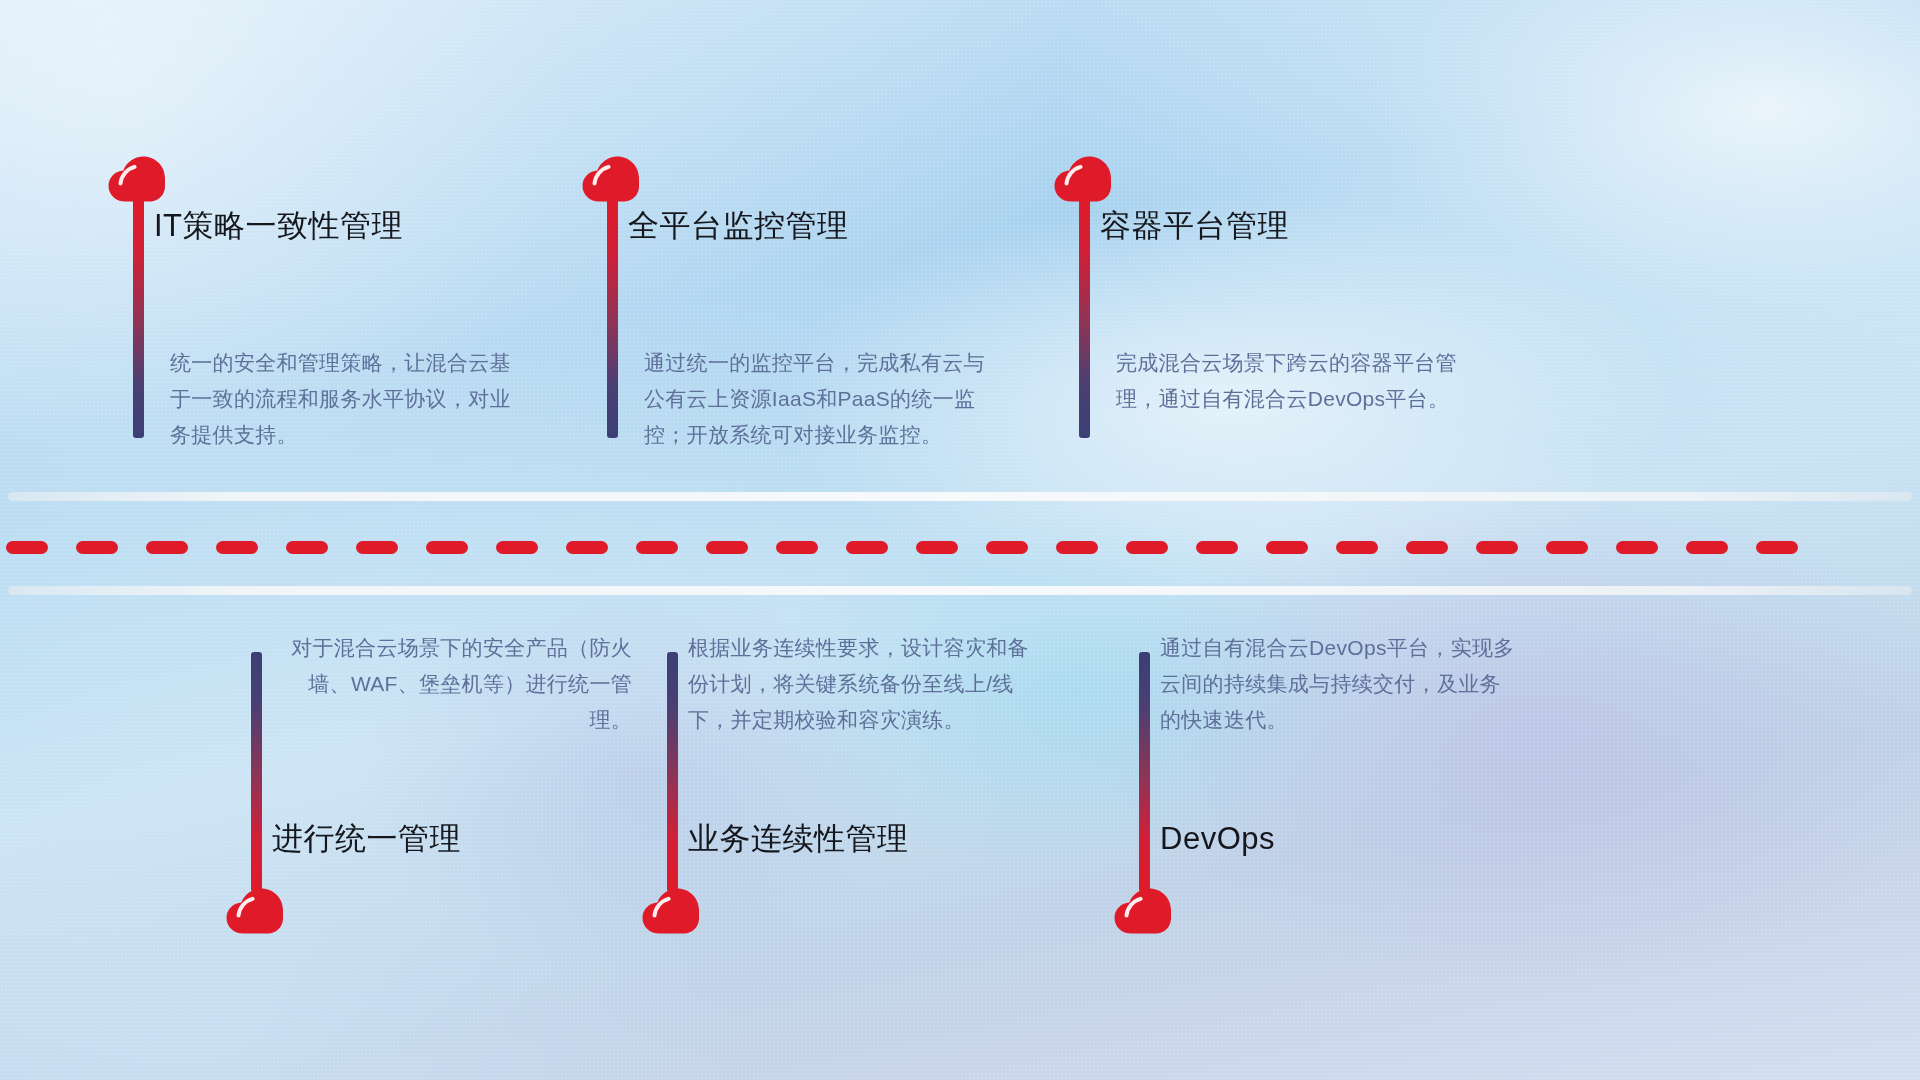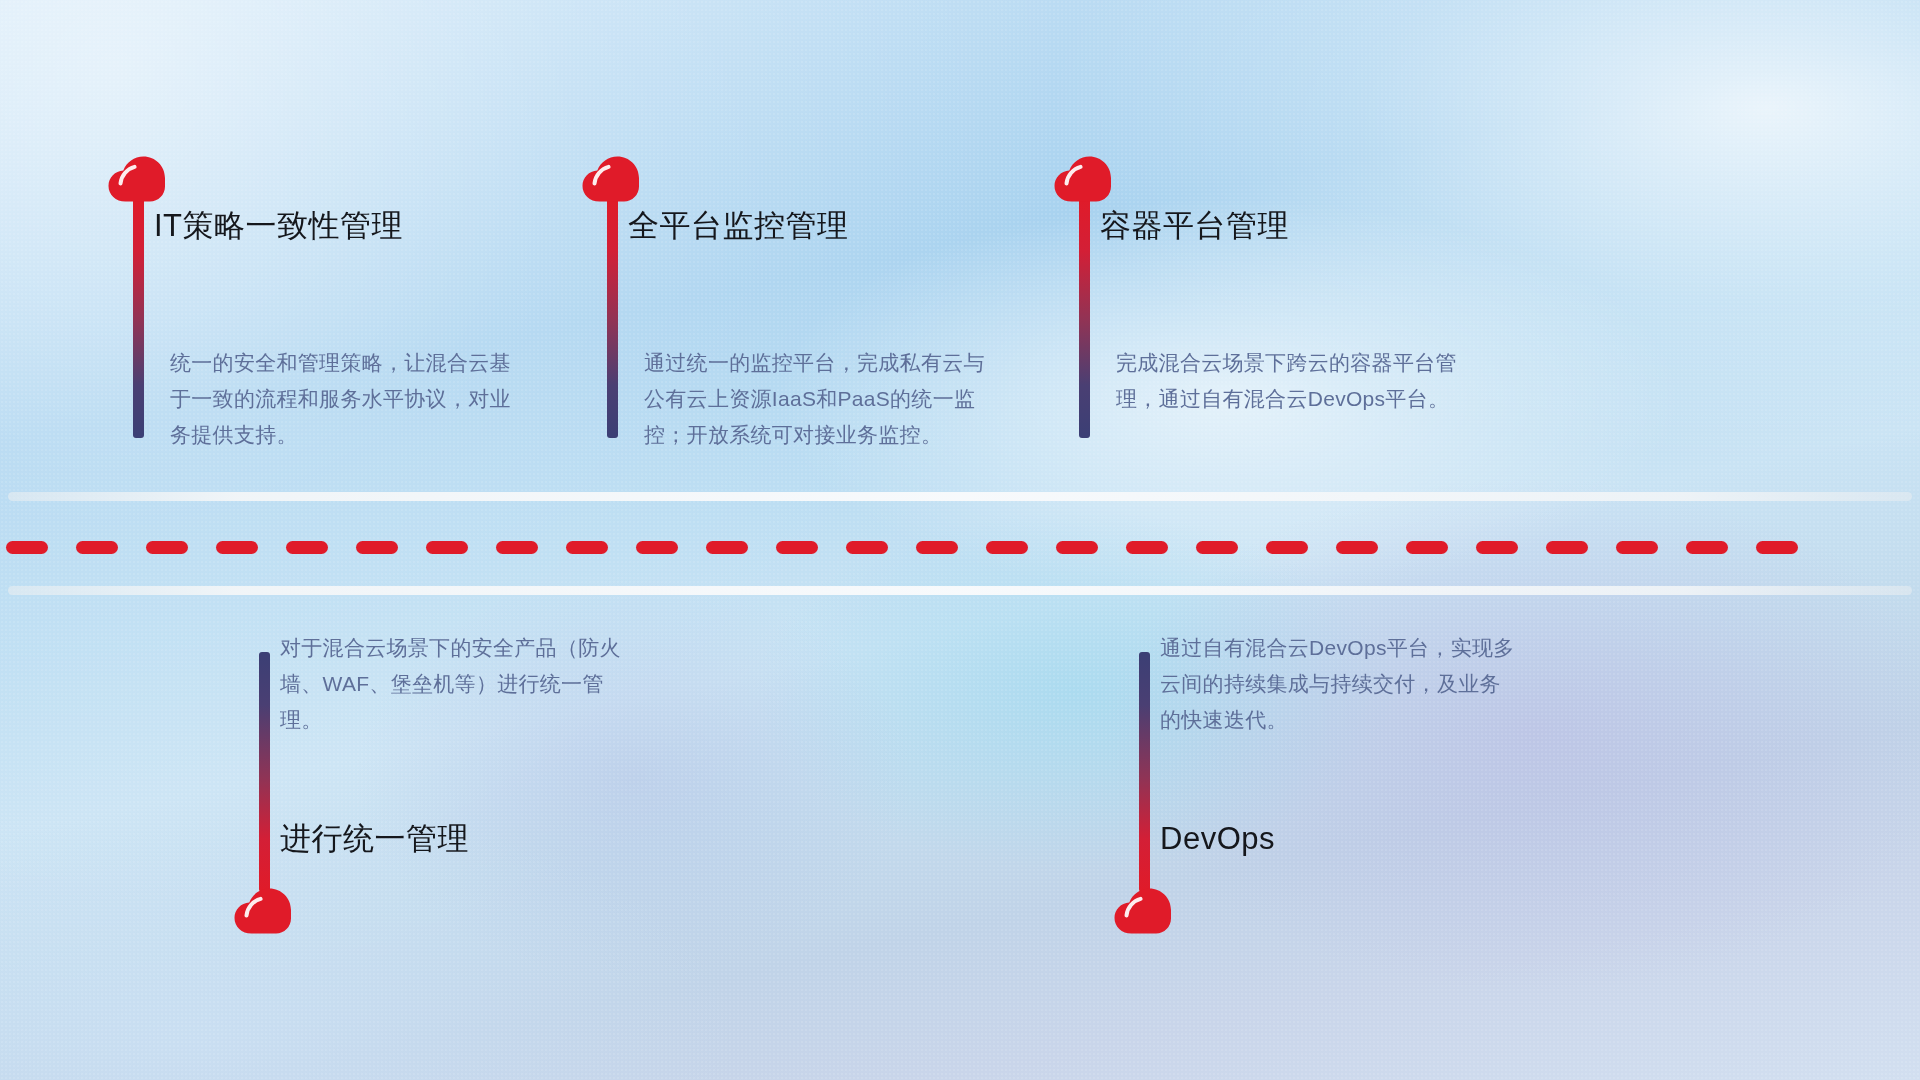--- a/index.html
+++ b/index.html
@@ -259,32 +259,43 @@
         <div class="dash" style="background: rgb(224, 27, 41);"></div>
         <div class="dash" style="background: rgb(224, 27, 41);"></div>
         <div class="dash" style="background: rgb(224, 27, 41);"></div>
         <div class="dash" style="background: rgb(224, 27, 41);"></div>
         <div class="dash" style="background: rgb(224, 27, 41);"></div>
         <div class="dash" style="background: rgb(224, 27, 41);"></div>
       </div>
     <div class="divider-rail bottom"></div>
   </div>
 
-  <div class="card bottom" style="left:208px; top:630px; height:305px;">
+  <div class="card bottom" style="left:200px; top:630px; height:305px;text-align:right;">
     <div class="pin">
       <div class="stem up"></div>
       <svg class="cloud-icon" viewBox="0 0 62 48">
         <path d="M18.5 46.5 C8.6 46.5 1.5 39.6 1.5 30.9 C1.5 22.6 8.1 16.0 16.3 15.6 C19.4 7.3 27.3 1.6 36.4 1.6 C48.4 1.6 58.0 11.2 58.0 23.1 L58.0 31.5 C58.0 39.8 51.3 46.5 43.0 46.5 Z" fill="#e01b29"></path>
         <path d="M13.5 28.5 C14.2 20.5 20.0 13.9 27.6 11.9" stroke="#ffffff" stroke-width="4" stroke-linecap="round" fill="none" opacity="0.92"></path>
       </svg>
     </div>
     <div class="card-body">对于混合云场景下的安全产品（防火墙、WAF、堡垒机等）进行统一管理。</div>
     <div class="card-title">进行统一管理</div>
   </div>
 
+  <div class="card bottom" style="left:616px; top:630px; height:305px;">
+    <div class="pin">
+      <div class="stem up"></div>
+      <svg class="cloud-icon" viewBox="0 0 62 48">
+        <path d="M18.5 46.5 C8.6 46.5 1.5 39.6 1.5 30.9 C1.5 22.6 8.1 16.0 16.3 15.6 C19.4 7.3 27.3 1.6 36.4 1.6 C48.4 1.6 58.0 11.2 58.0 23.1 L58.0 31.5 C58.0 39.8 51.3 46.5 43.0 46.5 Z" fill="#e01b29"></path>
+        <path d="M13.5 28.5 C14.2 20.5 20.0 13.9 27.6 11.9" stroke="#ffffff" stroke-width="4" stroke-linecap="round" fill="none" opacity="0.92"></path>
+      </svg>
+    </div>
+    <div class="card-body">根据业务连续性要求，设计容灾和备份计划，将关键系统备份至线上/线下，并定期校验和容灾演练。</div>
+    <div class="card-title">业务连续性管理</div>
+  </div>
 
   <div class="card bottom" style="left:1088px; top:630px; height:305px;">
     <div class="pin">
       <div class="stem up"></div>
       <svg class="cloud-icon" viewBox="0 0 62 48">
         <path d="M18.5 46.5 C8.6 46.5 1.5 39.6 1.5 30.9 C1.5 22.6 8.1 16.0 16.3 15.6 C19.4 7.3 27.3 1.6 36.4 1.6 C48.4 1.6 58.0 11.2 58.0 23.1 L58.0 31.5 C58.0 39.8 51.3 46.5 43.0 46.5 Z" fill="#e01b29"></path>
         <path d="M13.5 28.5 C14.2 20.5 20.0 13.9 27.6 11.9" stroke="#ffffff" stroke-width="4" stroke-linecap="round" fill="none" opacity="0.92"></path>
       </svg>
     </div>
     <div class="card-body">通过自有混合云DevOps平台，实现多云间的持续集成与持续交付，及业务的快速迭代。</div>

